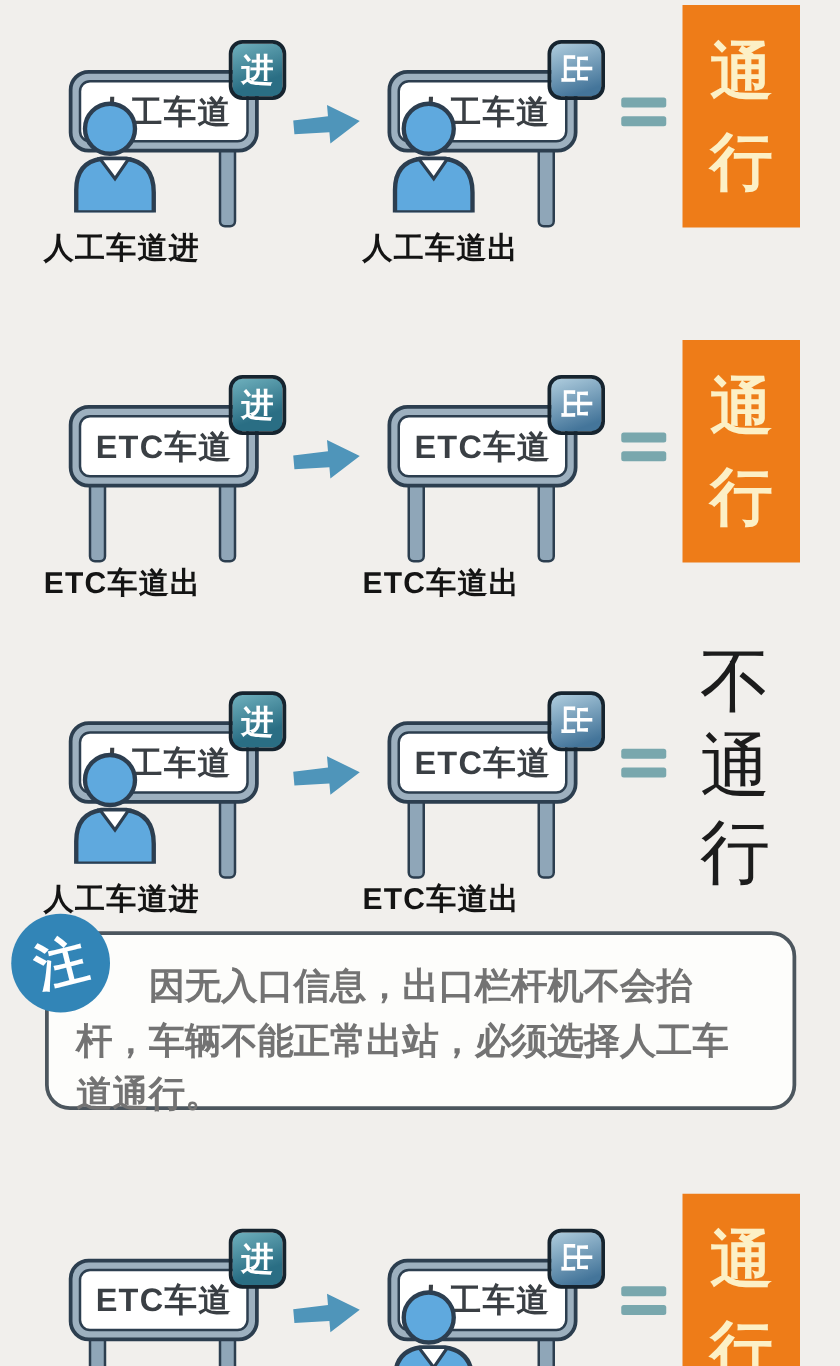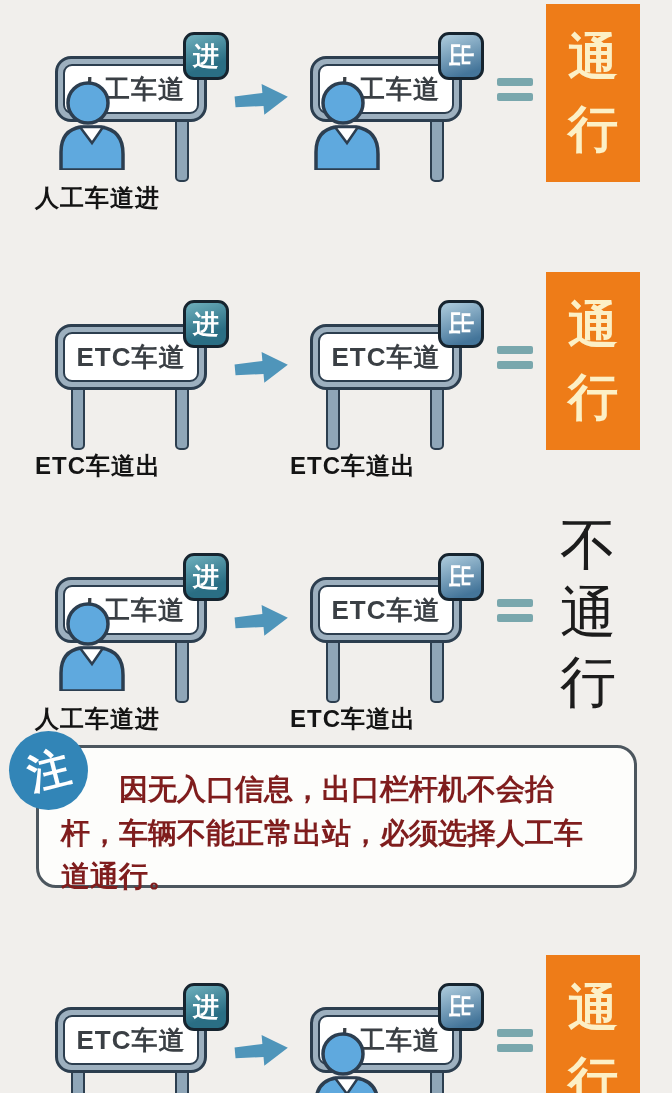--- a/index.html
+++ b/index.html
@@ -94,21 +94,21 @@
   .note-box{
     position:absolute;left:36px;top:745px;width:601px;height:143px;
     box-sizing:border-box;
     background:#fdfdfb;
     border:3px solid #4c565e;
     border-radius:20px;
   }
   .note-text{
     margin:0;padding:20px 24px 0 22px;
     text-indent:2em;
-    font-size:29px;font-weight:700;color:#7f1d1d;line-height:1.5;
+    font-size:29px;font-weight:700;color:#737373;line-height:1.5;
   }
   .note-badge{
     position:absolute;left:9px;top:731px;width:79px;height:79px;
     border-radius:50%;
     background:#3285b7;
     display:flex;align-items:center;justify-content:center;
     z-index:5;
   }
   .note-badge span{display:block;color:#fff;font-size:42px;font-weight:700;transform:rotate(-14deg);}
 </style>
@@ -146,20 +146,21 @@
       </div>
     </div>
     <svg class="person" width="74" height="90" viewBox="0 0 74 90">
       <circle cx="33" cy="23" r="20" fill="#5fa9de" stroke="#2c3e50" stroke-width="3.5"></circle>
       <path d="M6,90 L6,72 Q6,50 26,47 L46,47 Q68,50 68,74 L68,90 Z" fill="#5fa9de" stroke="#2c3e50" stroke-width="3.5"></path>
       <path d="M25,47 L37,63 L48,47 Z" fill="#ffffff" stroke="#2c3e50" stroke-width="2.5"></path>
     </svg>
     <div class="badge exit">
         <span>出</span>
       </div>
+    <div class="label">人工车道出</div>
   </div>
 
   <div class="equals">
       <i></i>
       <i></i>
     </div>
   <div class="result">
       <span class="vchar">通</span>
       <span class="vchar">行</span>
     </div>

